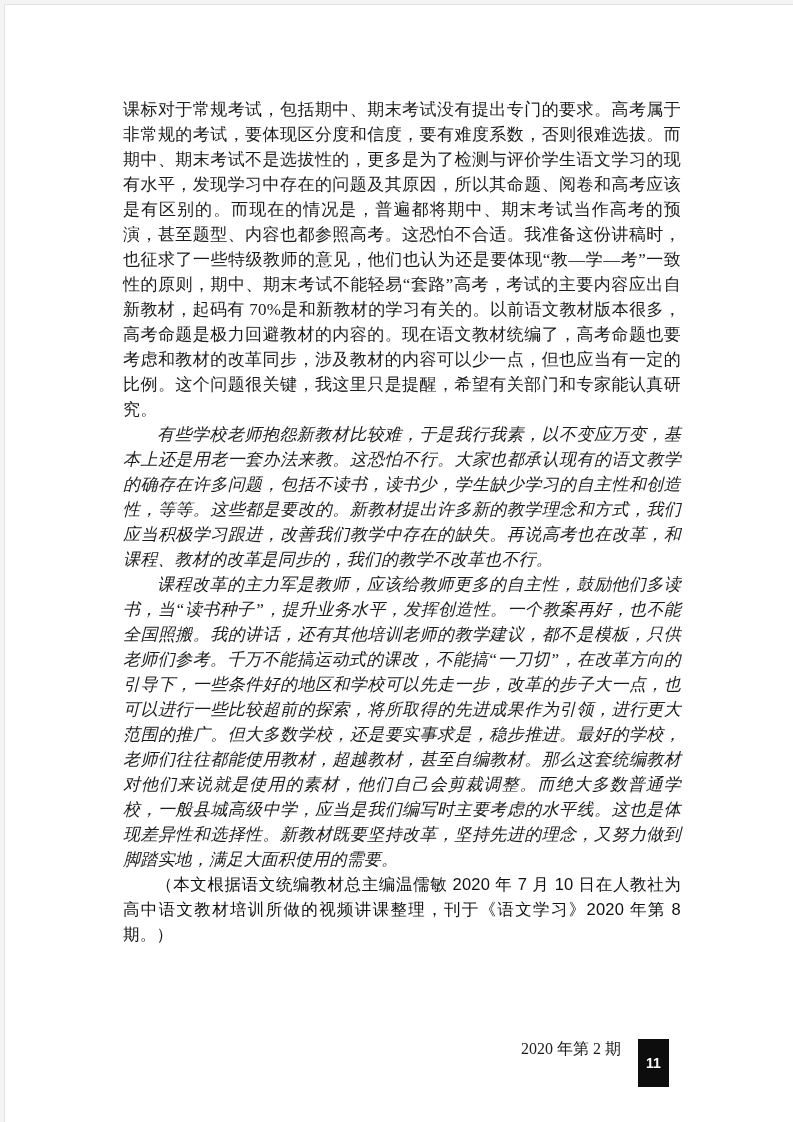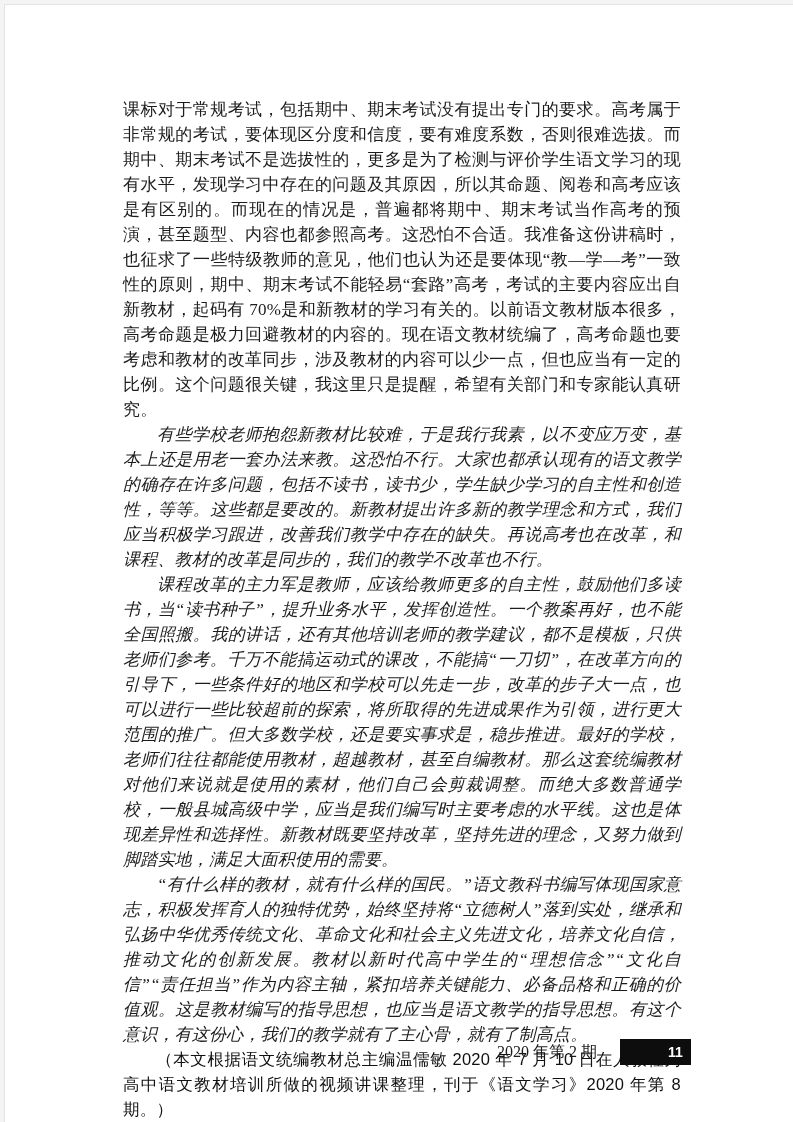--- a/index.html
+++ b/index.html
@@ -39,56 +39,54 @@
   }
   .content p.note {
     font-family: "Liberation Sans", sans-serif;
     font-size: 16.5px;
     line-height: 25px;
     text-indent: 2em;
     color: #111111;
   }
   .footer {
     position: absolute;
-    left: 128px;
+    left: 106px;
     top: 1034px;
     width: 558px;
     display: flex;
     justify-content: flex-end;
-    align-items: center;
-    gap: 23px;
+    align-items: flex-start;
+    gap: 17px;
   }
   .footer .issue {
     font-family: "Liberation Serif", serif;
     font-size: 16px;
     color: #1c1c1c;
     white-space: nowrap;
   }
   .footer .pagebox {
     width: 31px;
-    height: 26px;
+    height: 48px;
     display: flex;
     align-items: center;
     justify-content: center;
     font-family: "Liberation Sans", sans-serif;
     font-size: 14px;
     font-weight: bold;
-    padding-left: 40px;
   }
 </style>
 </head>
 <body>
 
 <div class="page" style="background: rgb(255, 255, 255); border-color: rgb(227, 227, 227);">
 
   <div class="content">
     <p>课标对于常规考试，包括期中、期末考试没有提出专门的要求。高考属于非常规的考试，要体现区分度和信度，要有难度系数，否则很难选拔。而期中、期末考试不是选拔性的，更多是为了检测与评价学生语文学习的现有水平，发现学习中存在的问题及其原因，所以其命题、阅卷和高考应该是有区别的。而现在的情况是，普遍都将期中、期末考试当作高考的预演，甚至题型、内容也都参照高考。这恐怕不合适。我准备这份讲稿时，也征求了一些特级教师的意见，他们也认为还是要体现“教—学—考”一致性的原则，期中、期末考试不能轻易“套路”高考，考试的主要内容应出自新教材，起码有 70%是和新教材的学习有关的。以前语文教材版本很多，高考命题是极力回避教材的内容的。现在语文教材统编了，高考命题也要考虑和教材的改革同步，涉及教材的内容可以少一点，但也应当有一定的比例。这个问题很关键，我这里只是提醒，希望有关部门和专家能认真研究。</p>
     <p class="indent">有些学校老师抱怨新教材比较难，于是我行我素，以不变应万变，基本上还是用老一套办法来教。这恐怕不行。大家也都承认现有的语文教学的确存在许多问题，包括不读书，读书少，学生缺少学习的自主性和创造性，等等。这些都是要改的。新教材提出许多新的教学理念和方式，我们应当积极学习跟进，改善我们教学中存在的缺失。再说高考也在改革，和课程、教材的改革是同步的，我们的教学不改革也不行。</p>
     <p class="indent">课程改革的主力军是教师，应该给教师更多的自主性，鼓励他们多读书，当“读书种子”，提升业务水平，发挥创造性。一个教案再好，也不能全国照搬。我的讲话，还有其他培训老师的教学建议，都不是模板，只供老师们参考。千万不能搞运动式的课改，不能搞“一刀切”，在改革方向的引导下，一些条件好的地区和学校可以先走一步，改革的步子大一点，也可以进行一些比较超前的探索，将所取得的先进成果作为引领，进行更大范围的推广。但大多数学校，还是要实事求是，稳步推进。最好的学校，老师们往往都能使用教材，超越教材，甚至自编教材。那么这套统编教材对他们来说就是使用的素材，他们自己会剪裁调整。而绝大多数普通学校，一般县城高级中学，应当是我们编写时主要考虑的水平线。这也是体现差异性和选择性。新教材既要坚持改革，坚持先进的理念，又努力做到脚踏实地，满足大面积使用的需要。</p>
-    <p class="indent">“有什么样的教材，就有什么样的国民。”语文教科书编写体现国家意志，积极发挥育人的独特优势，始终坚持将“立德树人”落到实处，继承和弘扬中华优秀传统文化、革命文化和社会主义先进文化，培养文化自信，推动文化的创新发展。教材以新时代高中学生的“理想信念”“文化自信”“责任担当”作为内容主轴，紧扣培养关键能力、必备品格和正确的价值观。这是教材编写的指导思想，也应当是语文教学的指导思想。有这个意识，有这份心，我们的教学就有了主心骨，就有了制高点。</p>
     <p class="note">（本文根据语文统编教材总主编温儒敏 2020 年 7 月 10 日在人教社为高中语文教材培训所做的视频讲课整理，刊于《语文学习》2020 年第 8 期。）</p>
   </div>
 
   <div class="footer">
     <span class="issue">2020 年第 2 期</span>
     <span class="pagebox" id="pagebox" style="background: rgb(13, 13, 13); color: rgb(255, 255, 255);">11</span>
   </div>
 
 </div>
 

